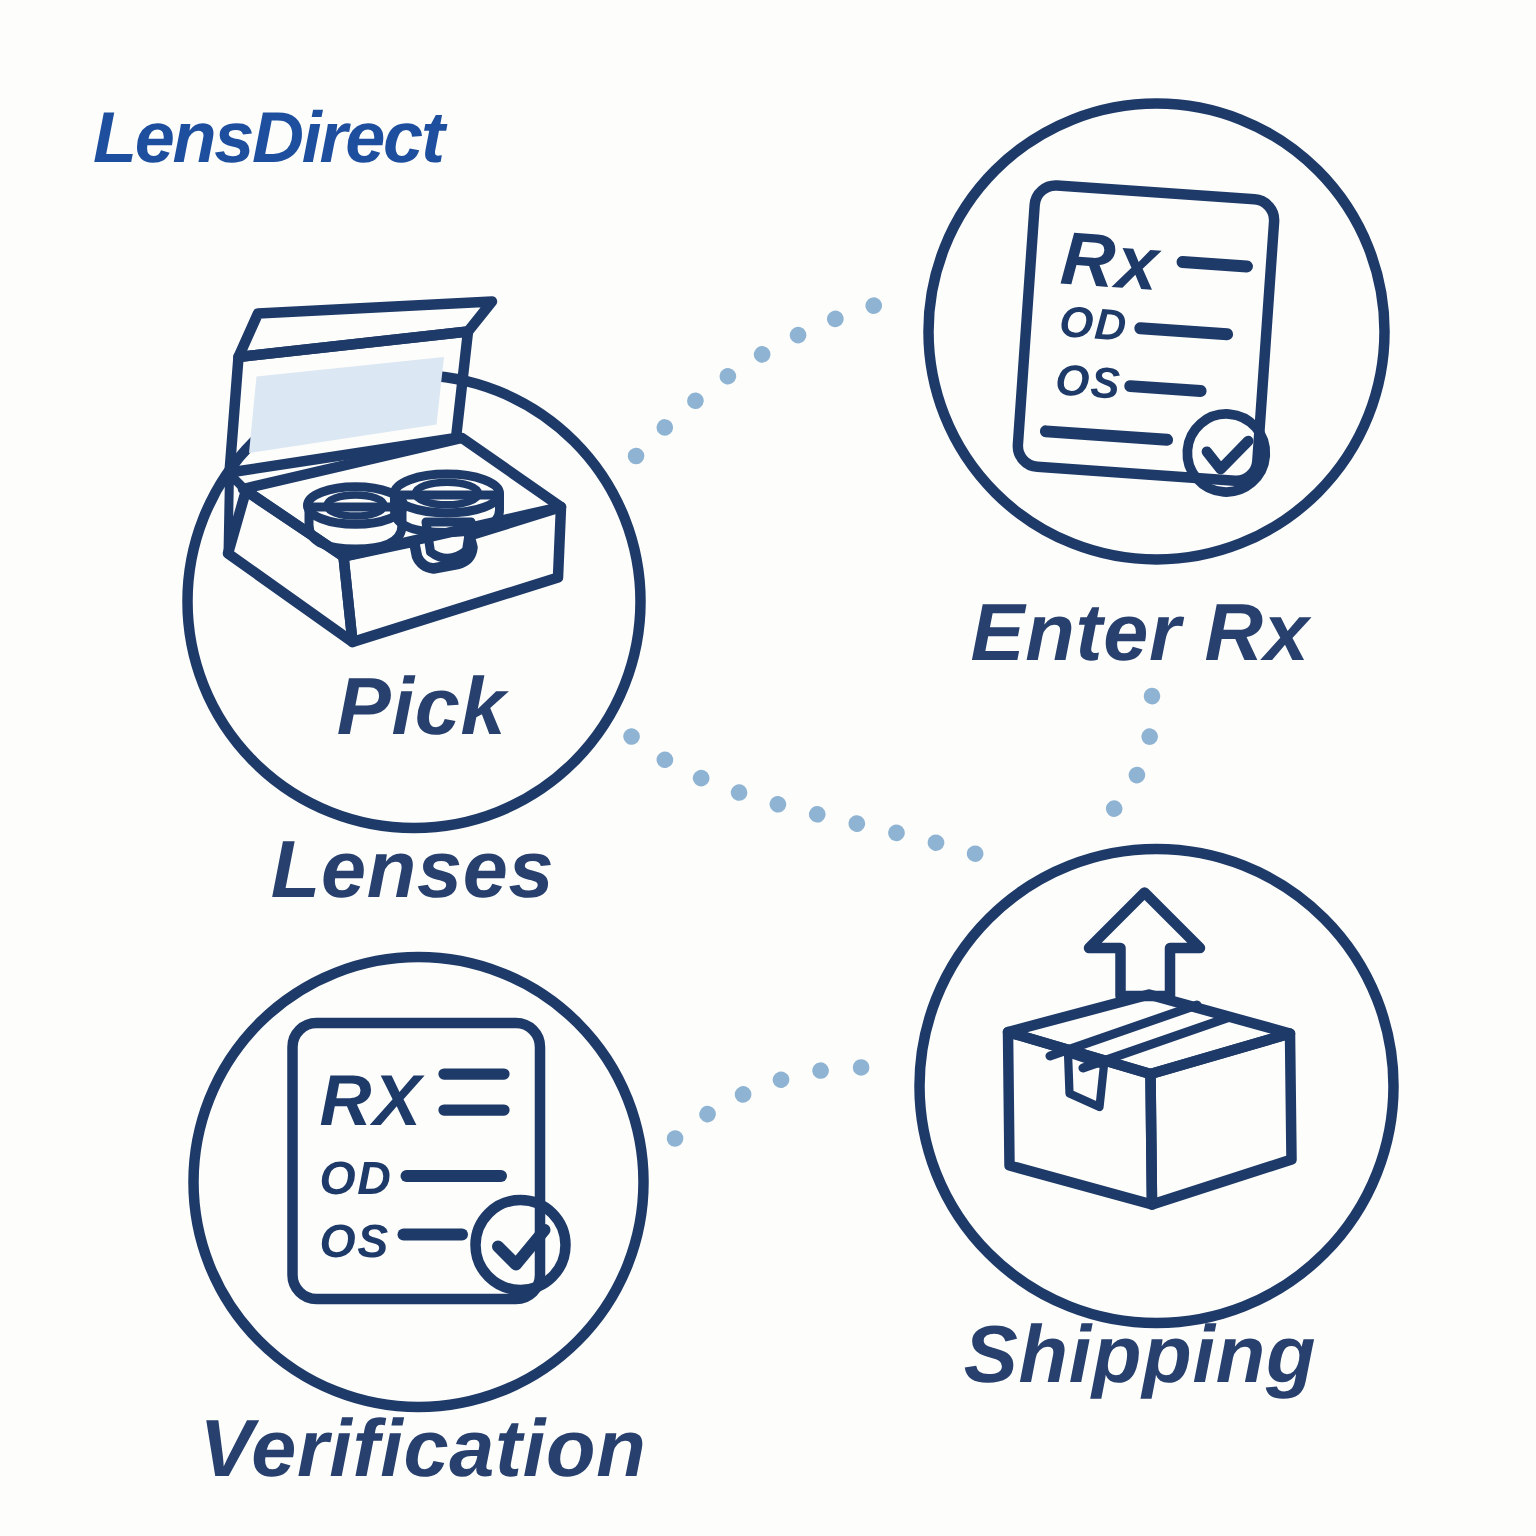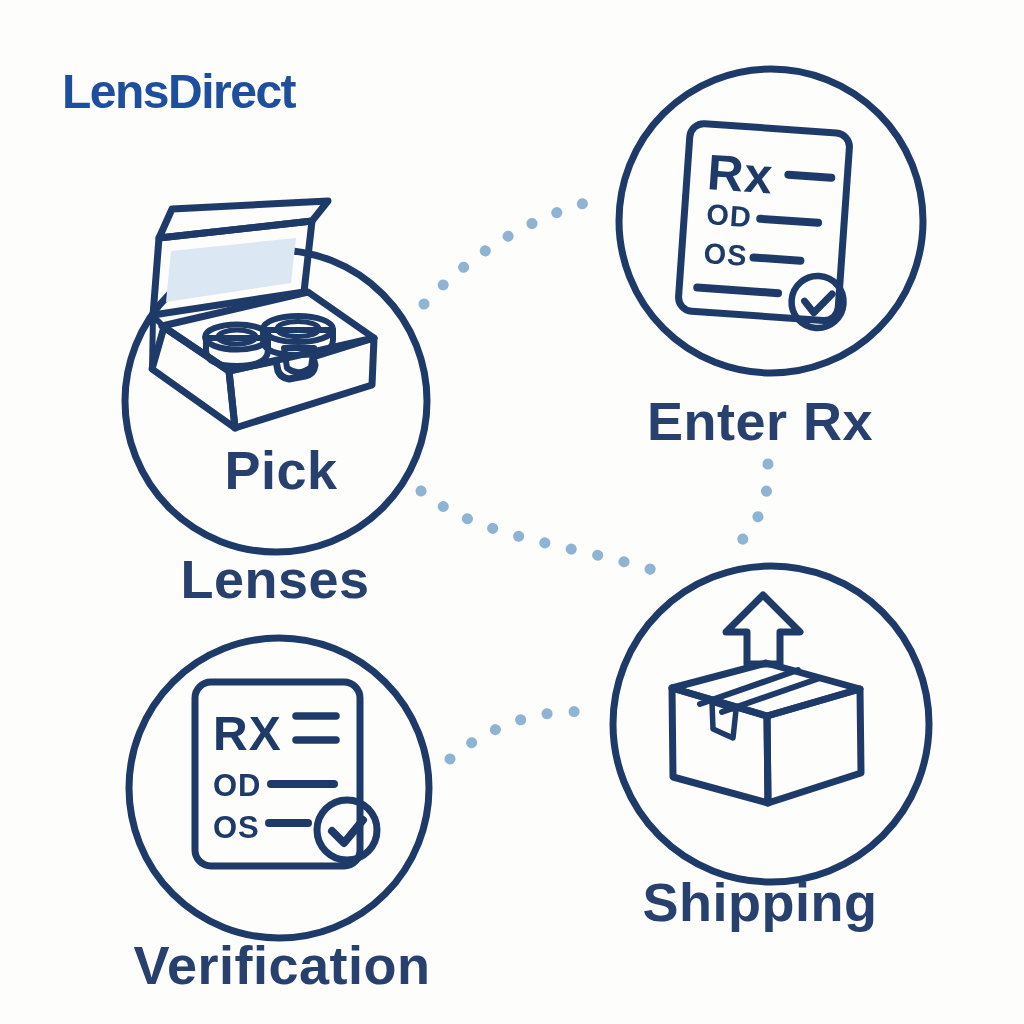--- a/index.html
+++ b/index.html
@@ -5,21 +5,21 @@
   :root {
     --navy:#1e3a68; --textNavy:#27406e; --logoBlue:#1d4f9e;
     --lightBlue:#b9cfe4; --lighterBlue:#dbe7f2; --interiorBlue:#cfe0ee;
     --potBlue:#9fc0da; --arrowBlue:#a9c6de; --dotBlue:#8fb4d3;
     --peach:#fbe5c4; --background:#fdfdfb; --surface:#fdfdfd;
   }
   html,body { margin:0; padding:0; }
   body { background:#e8e8e8; font-family:"Liberation Sans", sans-serif; }
   .canvas {
     position:relative; width:1024px; height:1024px;
-    background:var(--background); overflow:hidden; margin:0 auto;
+    background:var(--background); overflow:hidden; margin:0 auto;font-style:italic;
   }
   svg { position:absolute; inset:0; display:block; }
   text { font-family:"Liberation Sans", sans-serif; font-weight:700; }
   .logo-text { font-size:48px; fill:var(--logoBlue); letter-spacing:-1.5px; }
   .label { font-size:54px; fill:var(--textNavy); letter-spacing:0.5px; }
   .doc-title-lg { font-size:50px; fill:var(--navy); letter-spacing:1px; }
   .doc-title-md { font-size:48px; fill:var(--navy); letter-spacing:1px; }
   .doc-row { font-size:29px; fill:var(--navy); letter-spacing:1px; }
   .doc-row-md { font-size:31px; fill:var(--navy); letter-spacing:1px; }
   .navy-stroke { stroke:var(--navy); }

